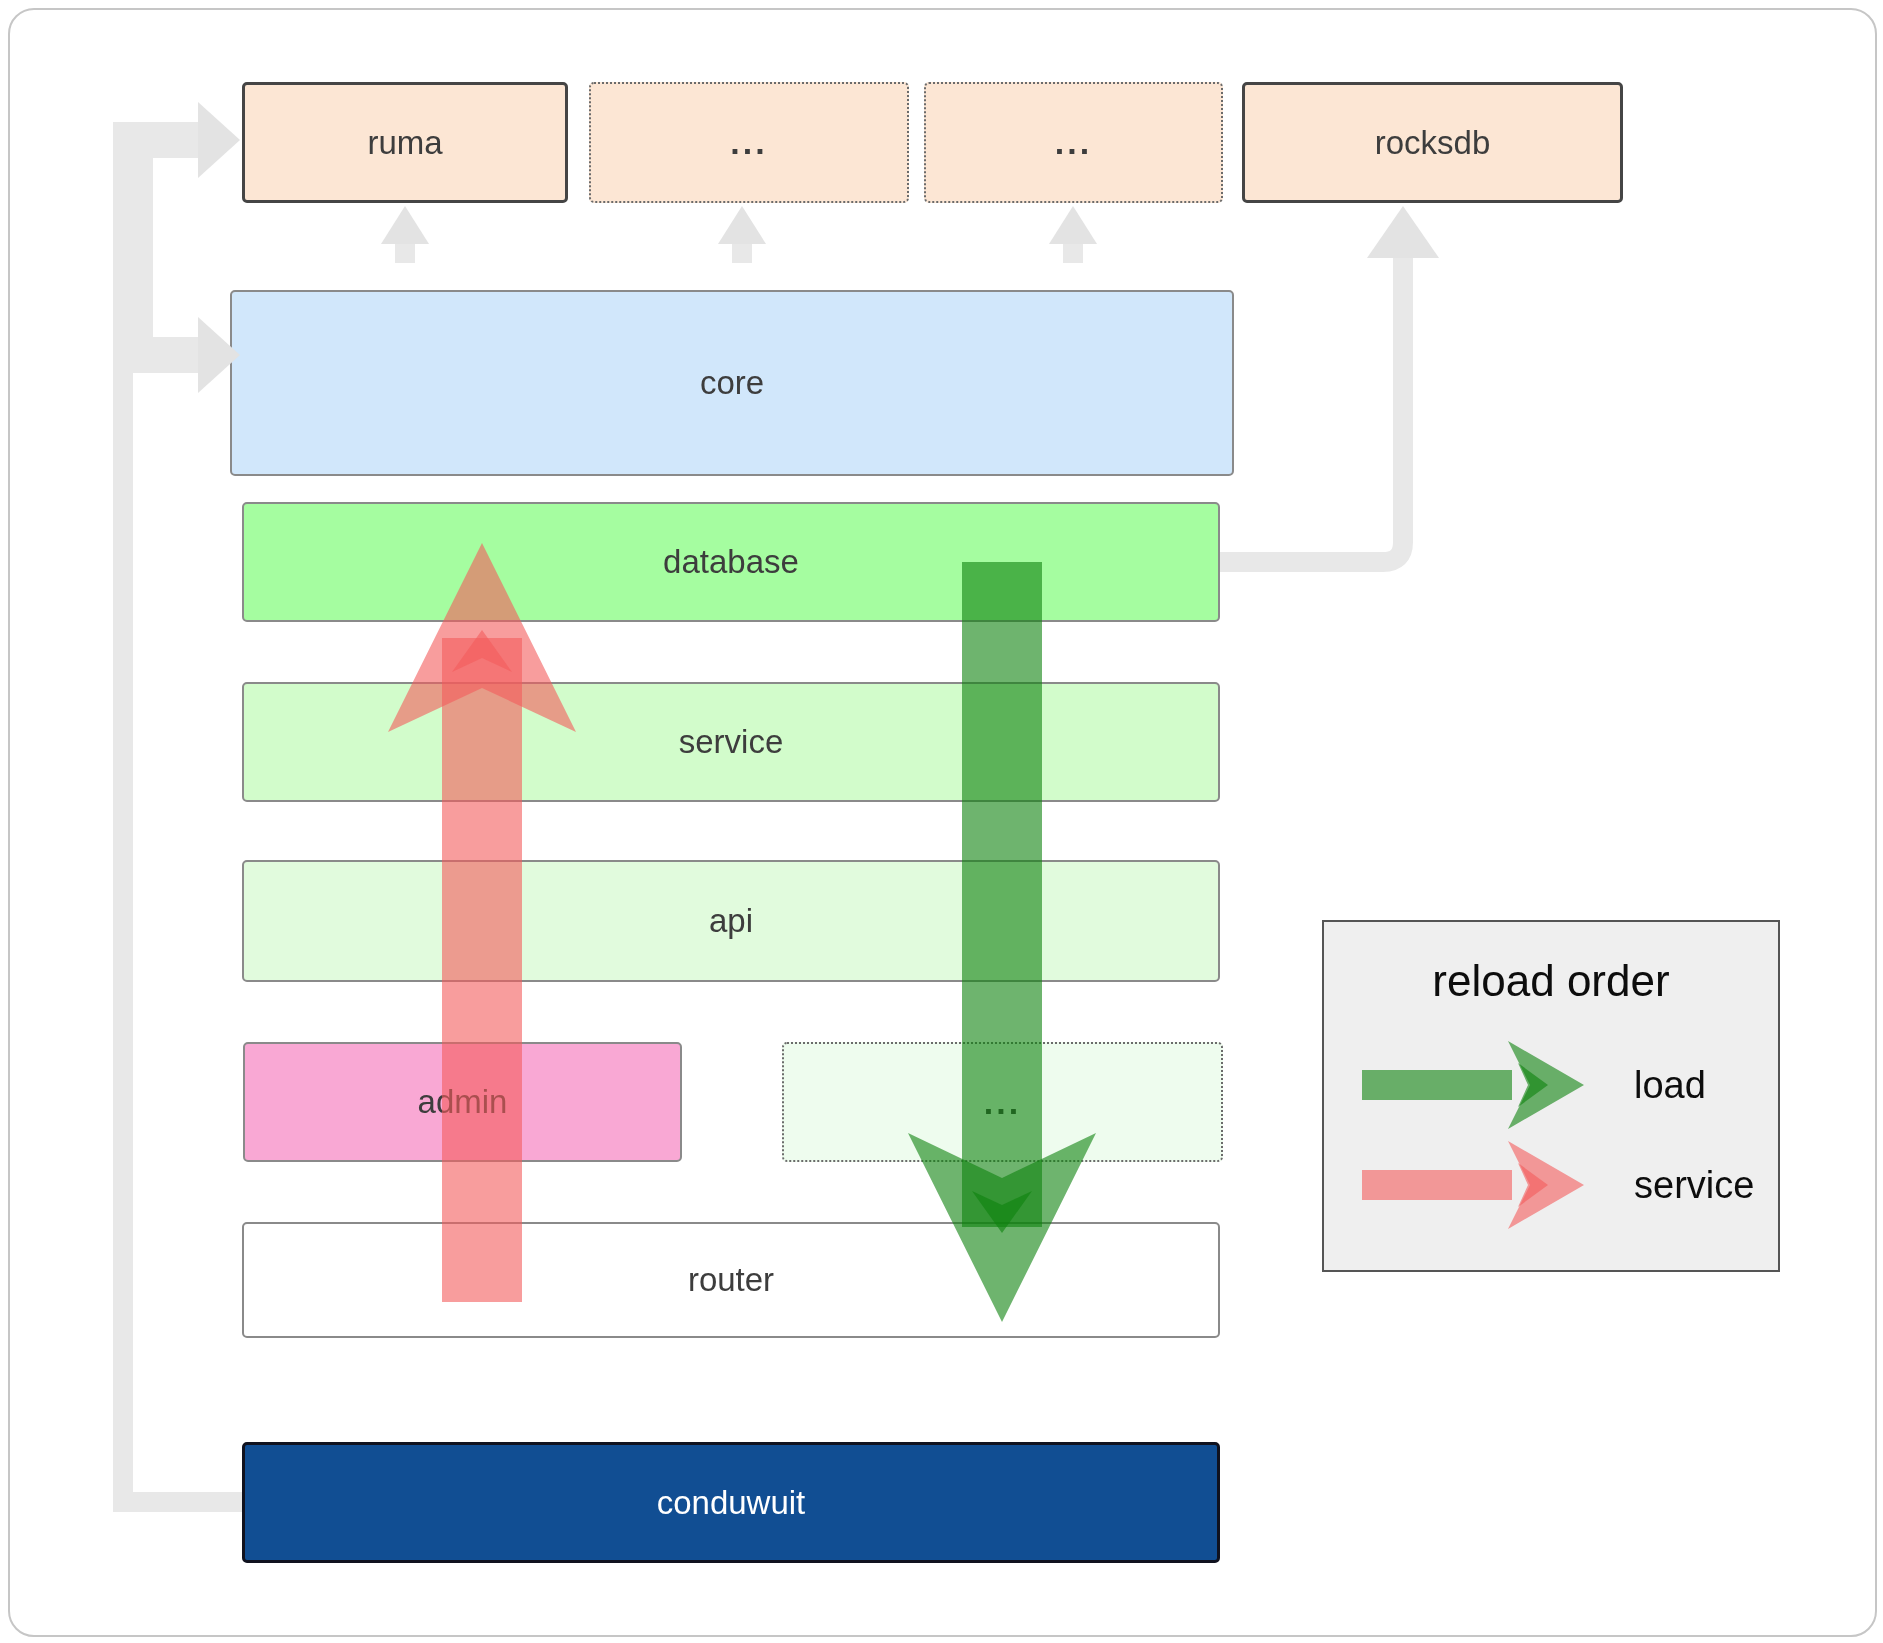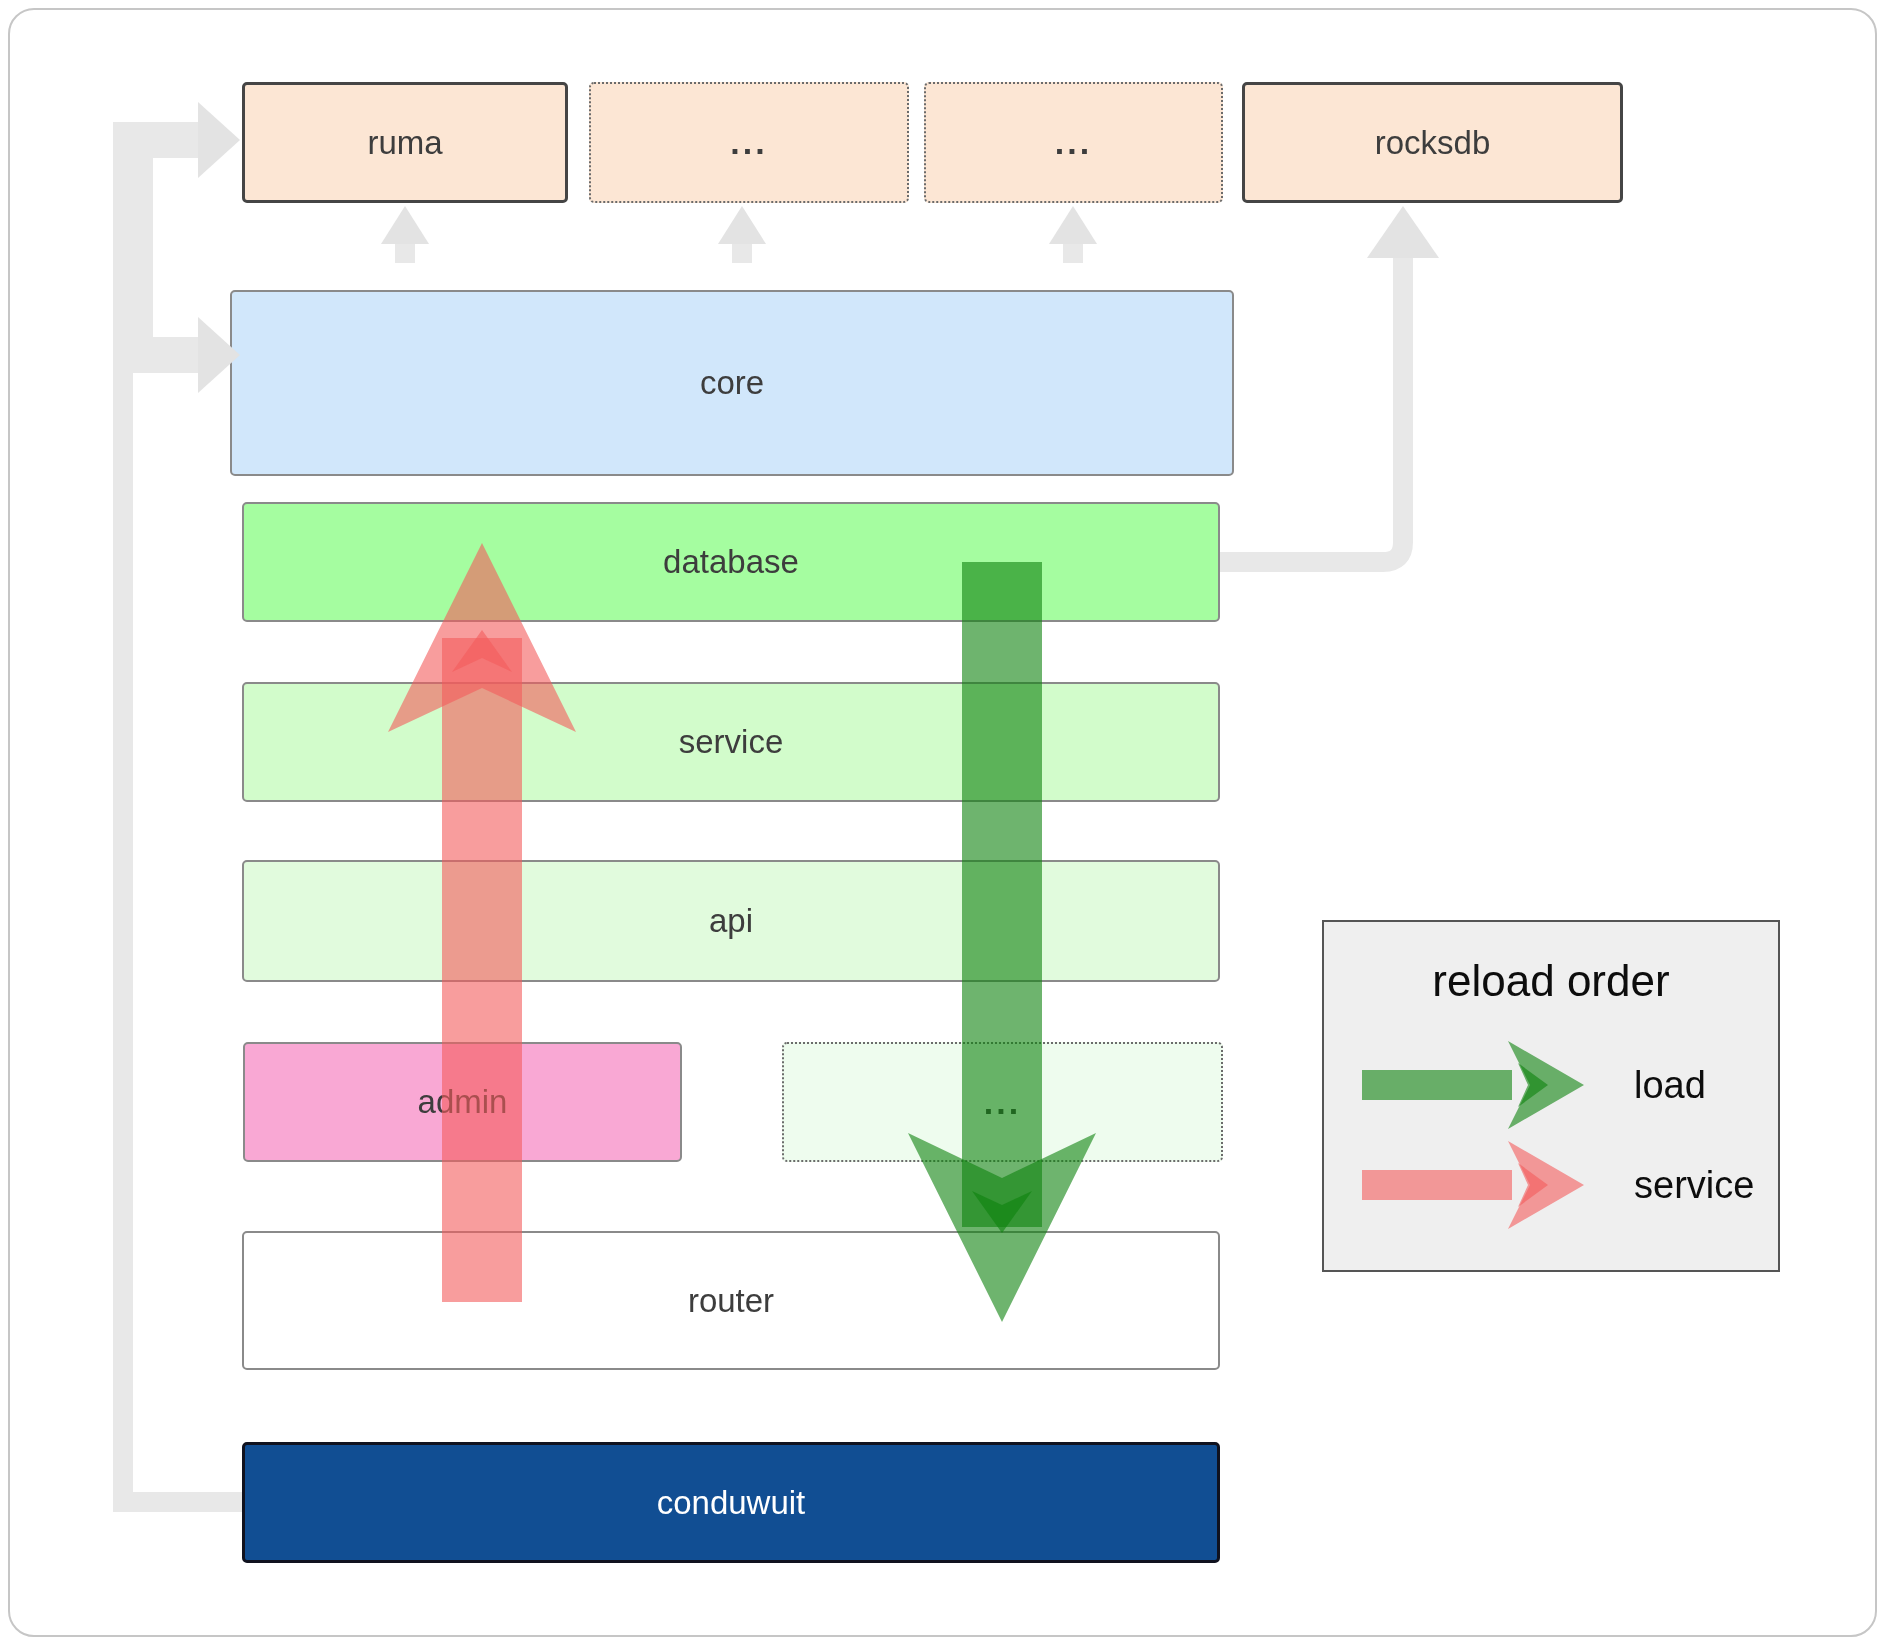--- a/index.html
+++ b/index.html
@@ -83,21 +83,21 @@
     <span>api</span>
   </div>
 
   <div class="box admgreen solid-gray" style="left:243px;top:1042px;width:439px;height:120px;">
     <span>admin</span>
   </div>
   <div class="box admdots dotted dots" style="left:782px;top:1042px;width:441px;height:120px;">
     <span>...</span>
   </div>
 
-  <div class="box white solid-gray" style="left:242px;top:1222px;width:978px;height:139px;margin-top:9px;">
+  <div class="box white solid-gray" style="left:242px;top:1222px;width:978px;height:116px;">
     <span>router</span>
   </div>
 
   <div class="box conduwuit" style="left:242px;top:1442px;width:978px;height:121px;">
     <span>conduwuit</span>
   </div>
 
   <svg class="overlay" viewBox="0 0 1883 1643">
 
     <g fill="#e8e8e8">

